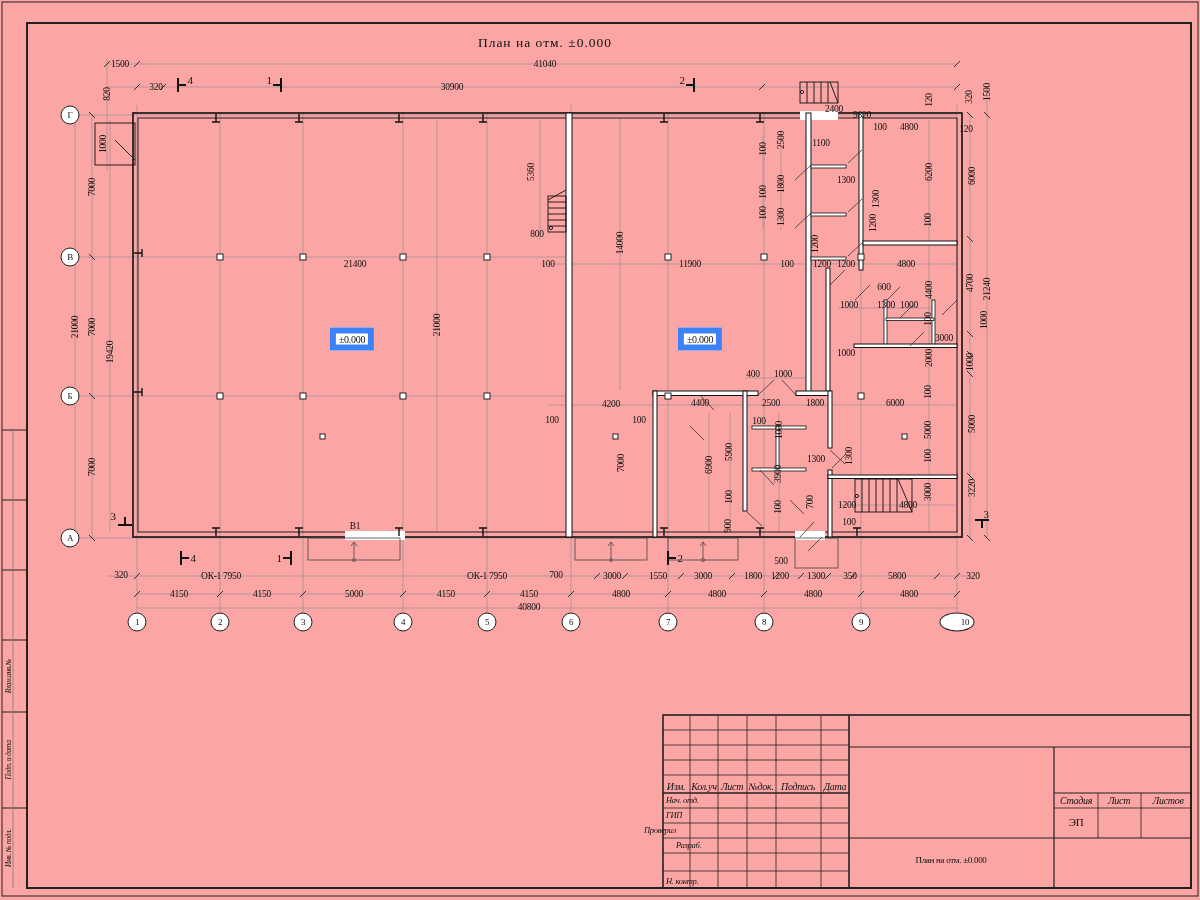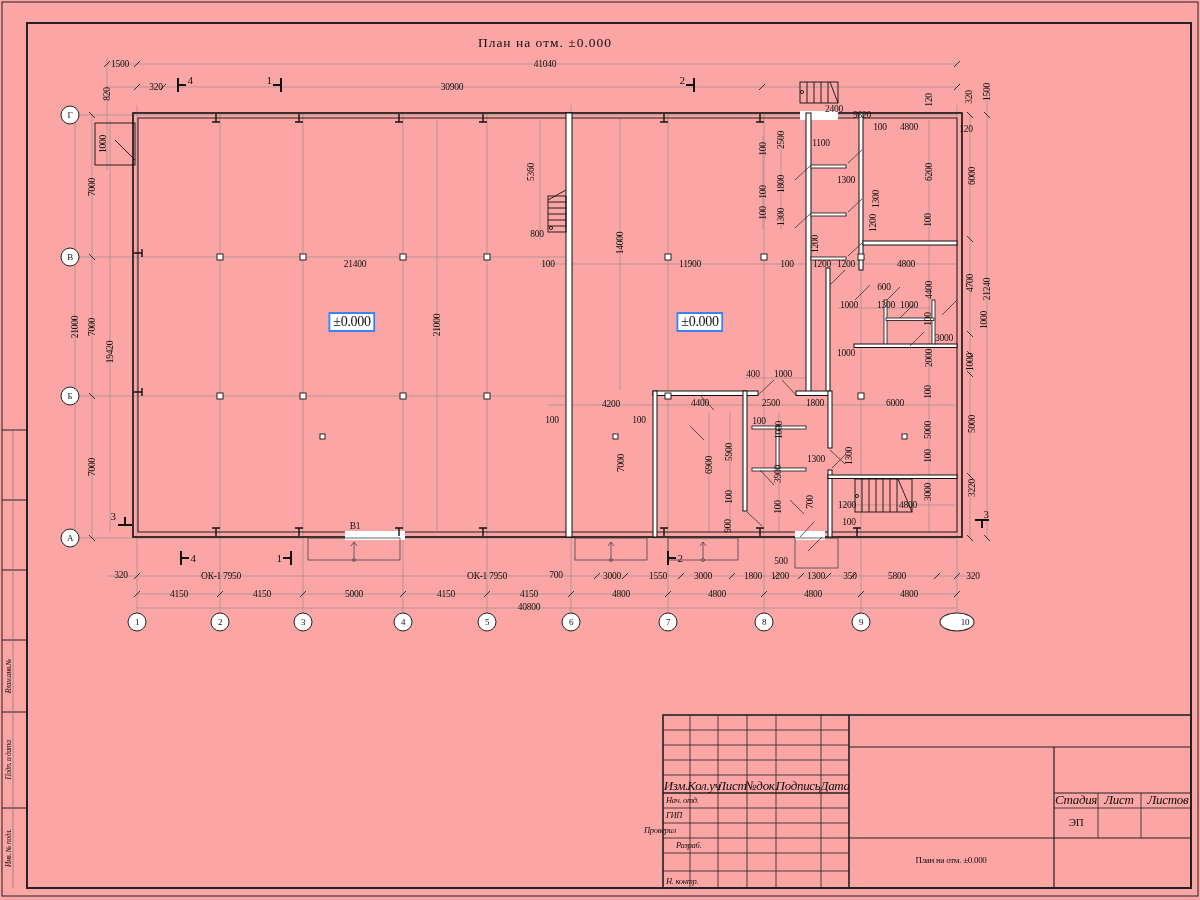--- a/index.html
+++ b/index.html
@@ -3,25 +3,25 @@
 <meta charset="utf-8">
 <style>
   html,body{margin:0;padding:0;background:#fff;}
   #page{position:relative;width:1200px;height:900px;background:#fca5a5;overflow:hidden;
         font-family:Liberation Serif, serif;color:#1a1a1a;}
   svg{position:absolute;left:0;top:0;}
   .lbl{position:absolute;transform:translate(-50%,-50%);font-size:9.5px;white-space:nowrap;
        letter-spacing:-0.3px;color:#111;}
   .lbl.r{transform:translate(-50%,-50%) rotate(-90deg);}
   .lbl.t{font-size:13.5px;letter-spacing:1px;}
-  .lbl.b{border:2px solid #3b82f6;background:#fff;padding:0px 3px;font-size:14px;}
+  .lbl.b{border:6px solid #3b82f6;background:#fff;padding:0px 3px;font-size:10px;margin-top:17px;}
   .lbl.bub{width:17px;height:17px;border:1px solid #222;border-radius:50%;background:#fff;
            font-size:9px;line-height:17px;text-align:center;padding:0;}
   .lbl.s{font-size:11px;}
-  .lbl.tb{font-size:13px;font-style:italic;}
+  .lbl.tb{font-size:10px;font-style:italic;}
   .lbl.tbl{transform:translate(0,-50%);font-size:8.5px;font-style:italic;}
   .lbl.rot{transform:translate(-50%,-50%) rotate(-90deg);font-size:7.5px;font-style:italic;}
   .lbl.tb2{font-size:9px;}
 </style>
 </head>
 <body>
 
 <div id="page">
 
 <svg width="1200" height="900" viewBox="0 0 1200 900">

